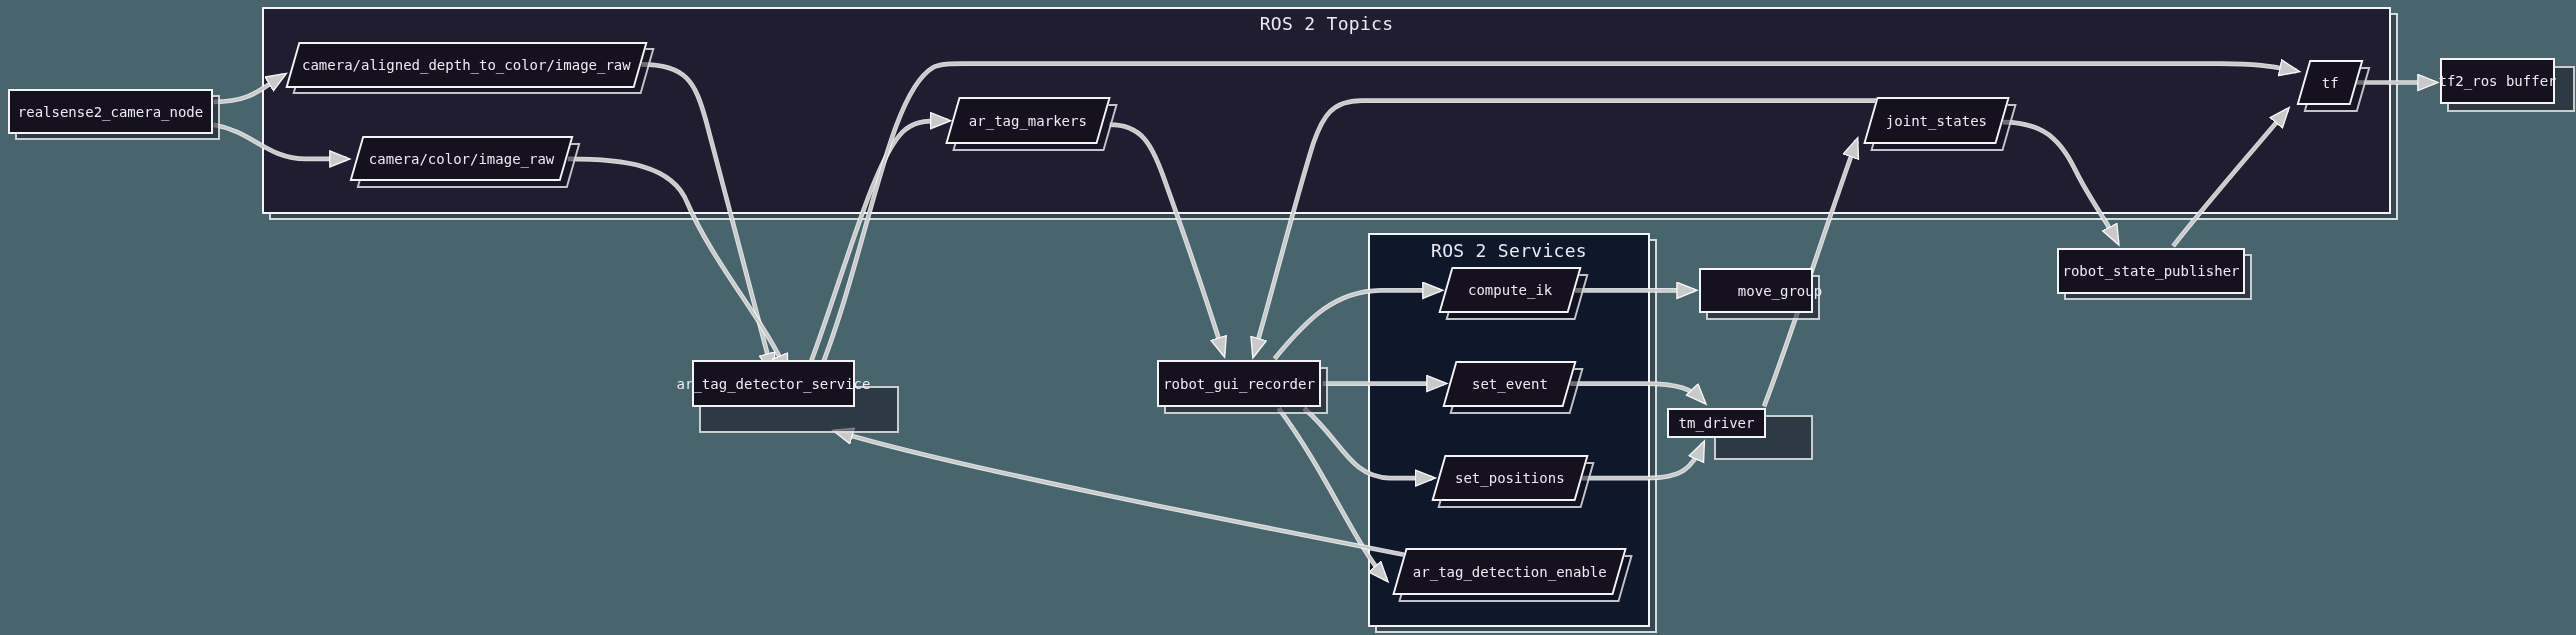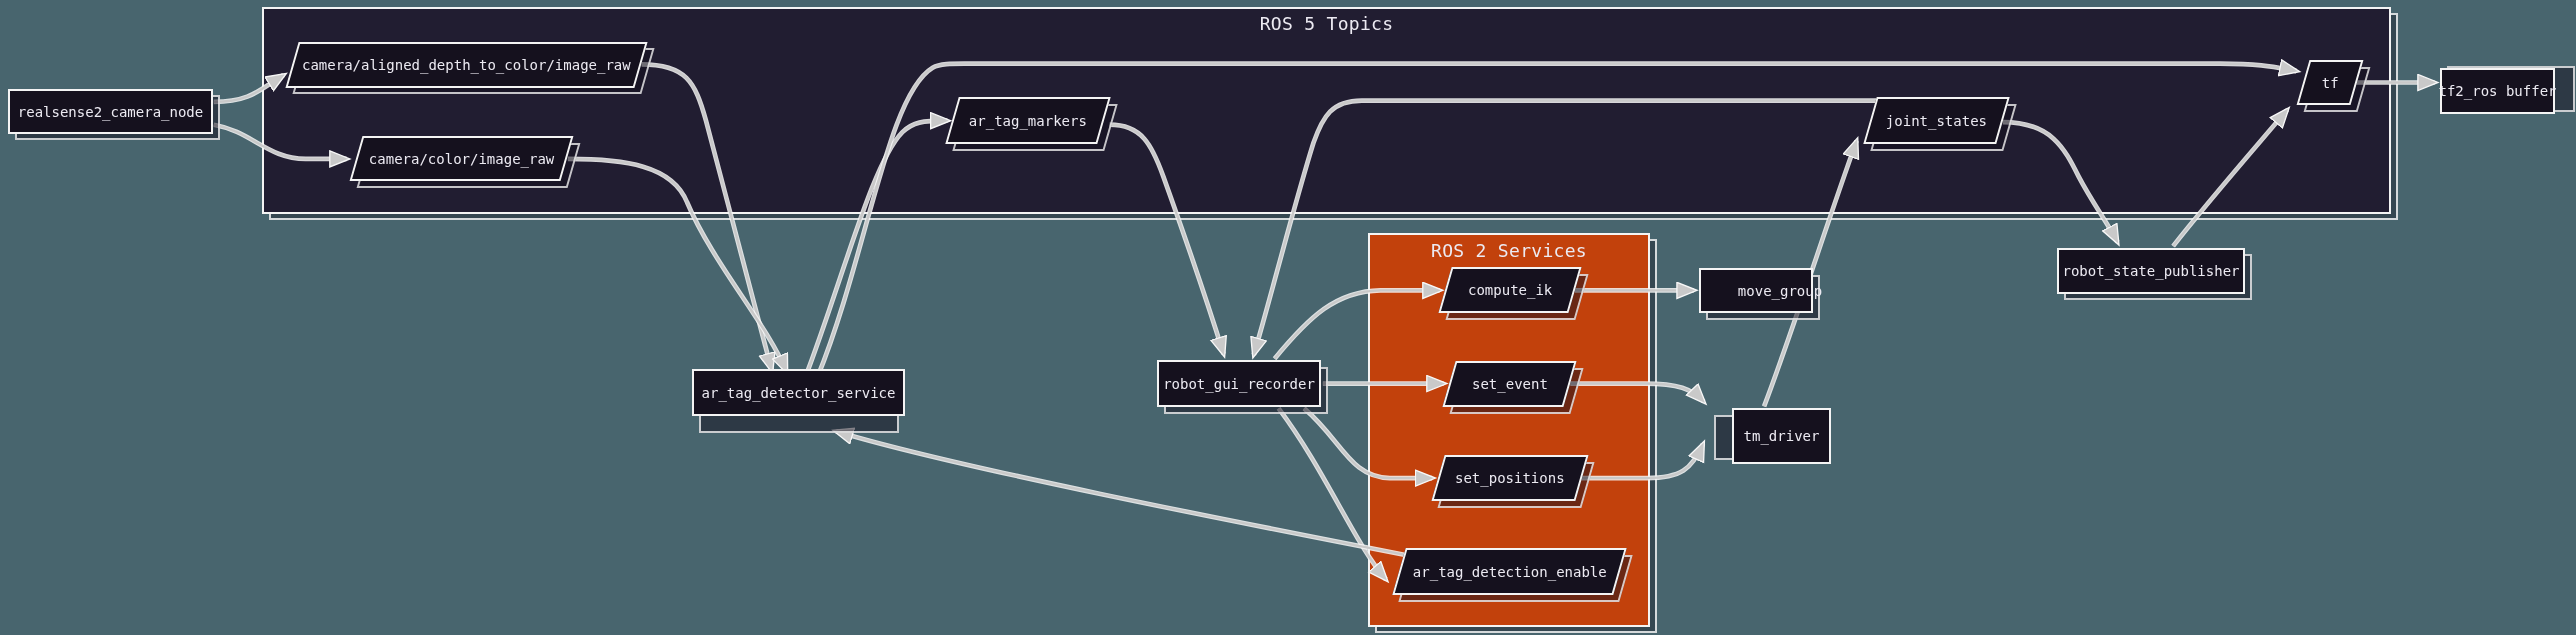--- a/index.html
+++ b/index.html
@@ -44,24 +44,24 @@
   .para { transform:skewX(-16deg); }
   .para .lbl { transform:skewX(16deg); }
   .lbl { display:inline-block; }
 </style>
 </head>
 <body>
 
 <div class="stage" style="--bg: #48656e; --border: #f4f4f4; --node-fill: #15111e; --text: #eceaf2;">
     <div class="container-shadow" style="left: 269px; top: 13.4px; width: 2129px; height: 207px;"></div>
     <div class="container-box" style="left: 262px; top: 6.7px; width: 2129px; height: 207px; background: rgb(33, 29, 49);">
-      <div class="container-label">ROS 5 Topics</div>
+      <div class="container-label">ROS 2 Topics</div>
     </div>
     <div class="container-shadow" style="left: 1375px; top: 239px; width: 282px; height: 394px;"></div>
-    <div class="container-box" style="left: 1368px; top: 233px; width: 282px; height: 394px; background: #c2410c;">
+    <div class="container-box" style="left: 1368px; top: 233px; width: 282px; height: 394px; background: #0f172a;">
       <div class="container-label">ROS 2 Services</div>
     </div>
     <svg class="edges" width="2576" height="635" viewBox="0 0 3840 947">
       <defs>
         <marker id="arrow" markerUnits="userSpaceOnUse" markerWidth="36" markerHeight="30" refX="26" refY="13" orient="auto">
           <path d="M 1 1 L 31 13 L 1 25 Z" fill="#c9c9c9" stroke="#f7f7f7" stroke-width="2"></path>
         </marker>
       </defs>
       <g>
         <path d="M 318 152 C 372 152 386 134 422 112" fill="none" stroke="#f7f7f7" stroke-width="7" stroke-opacity="0.85"></path>
@@ -162,29 +162,29 @@
     </div>
     <div class="node-shadow para" style="left: 1877px; top: 104px; width: 133px; height: 47px;"></div>
     <div class="node para" style="left: 1870px; top: 97px; width: 133px; height: 47px;">
       <span class="lbl">joint_states</span>
     </div>
     <div class="node-shadow para" style="left: 2310px; top: 67px; width: 54px; height: 45px;"></div>
     <div class="node para" style="left: 2303px; top: 60px; width: 54px; height: 45px;">
       <span class="lbl">tf</span>
     </div>
     <div class="node-shadow" style="left: 2447px; top: 66px; width: 128px; height: 46px;"></div>
-    <div class="node" style="left: 2440px; top: 68px; width: 115px; height: 46px;">
+    <div class="node" style="left: 2440px; top: 58px; width: 115px; height: 46px;">
       <span class="lbl">tf2_ros buffer</span>
     </div>
     <div class="node-shadow" style="left: 2064px; top: 254px; width: 188px; height: 46px;"></div>
     <div class="node" style="left: 2057px; top: 248px; width: 188px; height: 46px; justify-content: center;">
       <span class="lbl">robot_state_publisher</span>
     </div>
     <div class="node-shadow" style="left: 699px; top: 386px; width: 200px; height: 47px;"></div>
-    <div class="node" style="left: 692px; top: 369px; width: 213px; height: 47px;">
+    <div class="node" style="left: 692px; top: 360px; width: 163px; height: 47px;">
       <span class="lbl">ar_tag_detector_service</span>
     </div>
     <div class="node-shadow" style="left: 1164px; top: 367px; width: 164px; height: 47px;"></div>
     <div class="node" style="left: 1157px; top: 360px; width: 164px; height: 47px; text-align: center;">
       <span class="lbl">robot_gui_recorder</span>
     </div>
     <div class="node-shadow para" style="left: 1452px; top: 274px; width: 130px; height: 46px;"></div>
     <div class="node para" style="left: 1445px; top: 267px; width: 130px; height: 46px;">
       <span class="lbl">compute_ik</span>
     </div>
@@ -198,17 +198,17 @@
     </div>
     <div class="node-shadow para" style="left: 1405px; top: 555px; width: 221px; height: 47px;"></div>
     <div class="node para" style="left: 1399px; top: 548px; width: 221px; height: 47px;">
       <span class="lbl">ar_tag_detection_enable</span>
     </div>
     <div class="node-shadow" style="left: 1706px; top: 275px; width: 114px; height: 45px;"></div>
     <div class="node" style="left: 1699px; top: 268px; width: 114px; height: 45px; padding-left: 48px;">
       <span class="lbl">move_group</span>
     </div>
     <div class="node-shadow" style="left: 1714px; top: 415px; width: 99px; height: 45px;"></div>
-    <div class="node" style="left: 1732px; top: 408px; width: 99px; height: 56px;">
+    <div class="node" style="left: 1667px; top: 408px; width: 99px; height: 30px;">
       <span class="lbl">tm_driver</span>
     </div>
   </div>
 
 
 </body></html>

